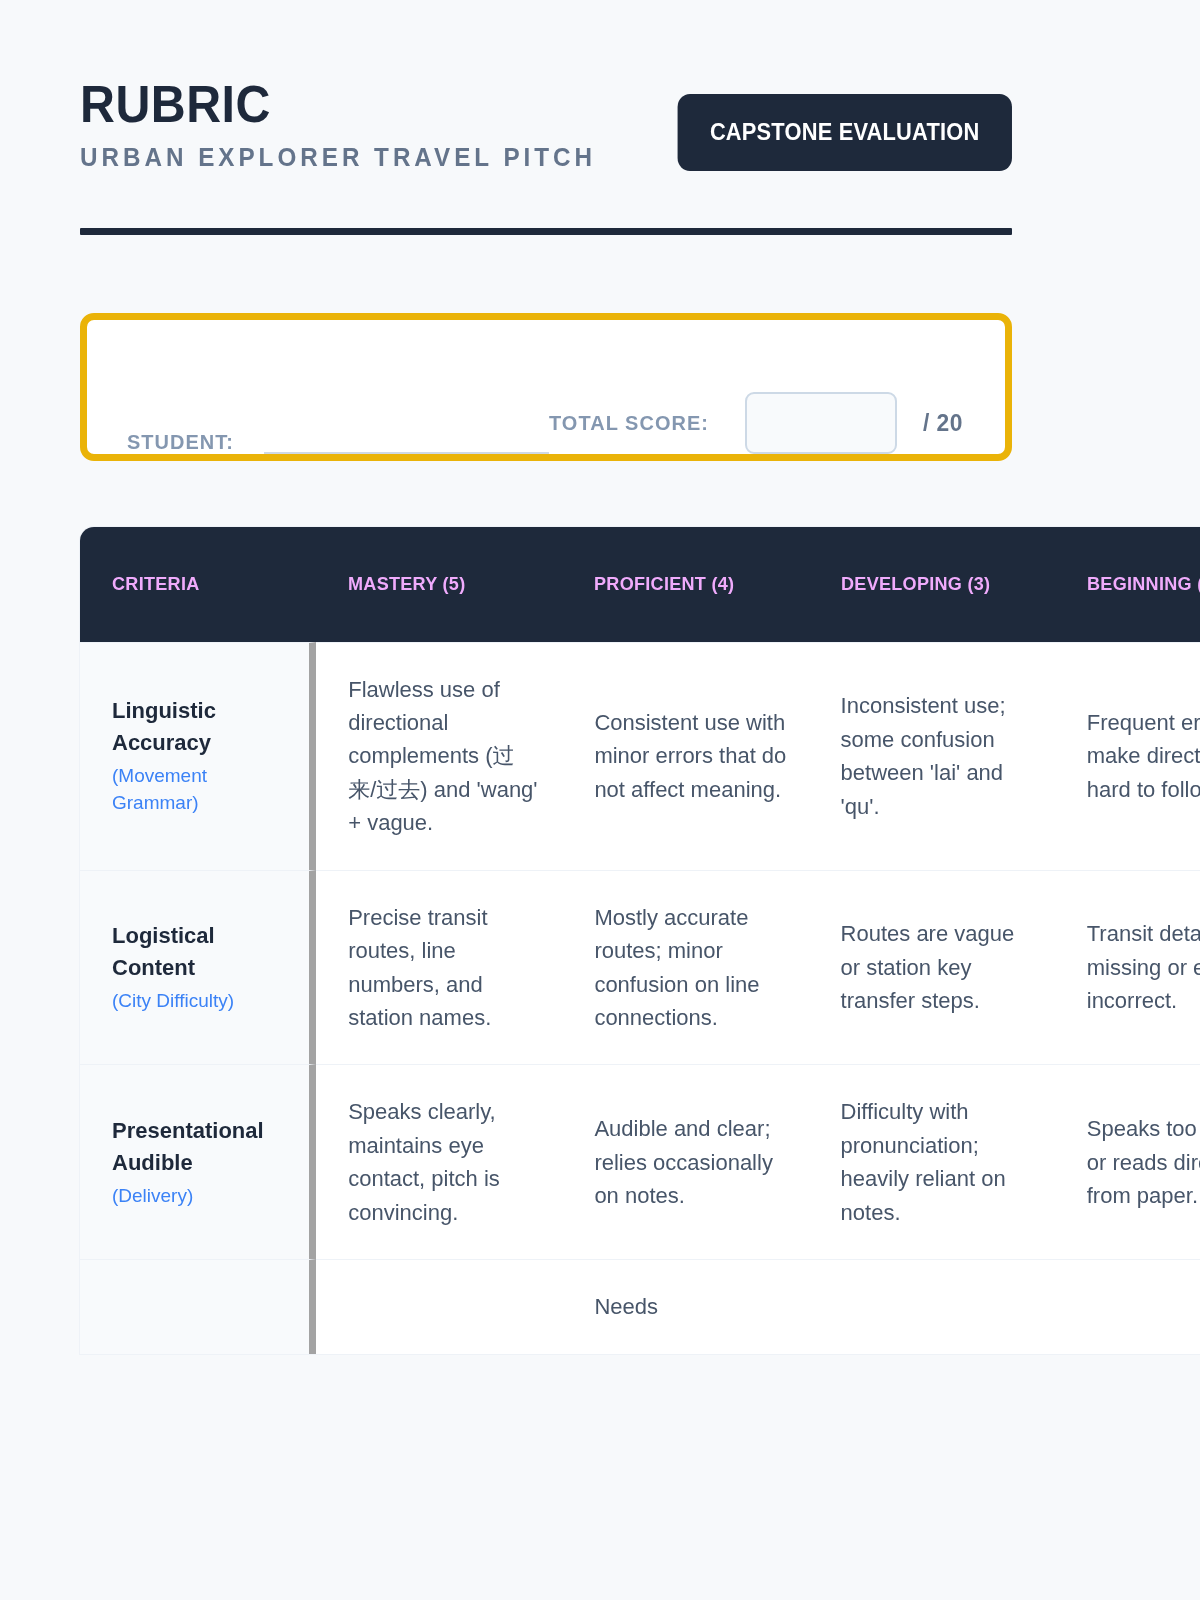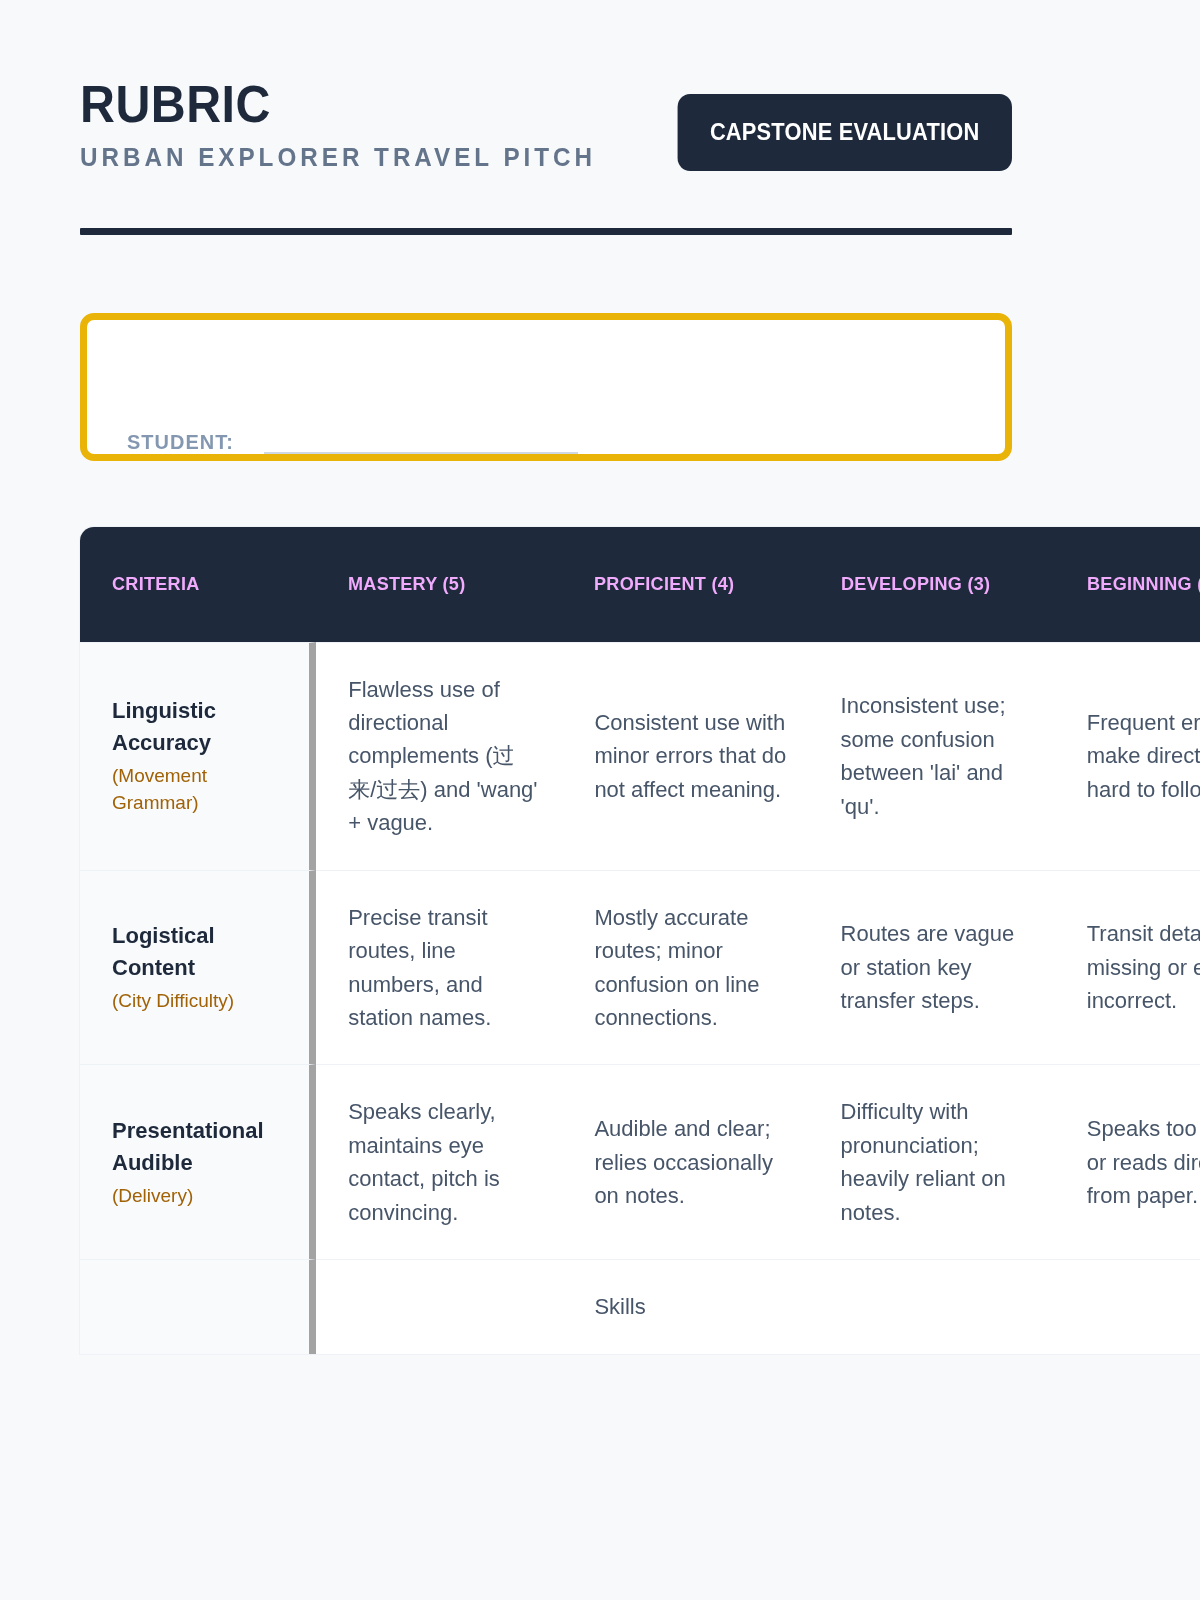--- a/index.html
+++ b/index.html
@@ -95,21 +95,21 @@
     border-top: 1px solid #eef2f7;
     padding: 30px 22px 30px 32px;
     font-size: 22px; line-height: 1.52; color: #475569;
   }
   .rubric-table td.criteria {
     background: #f8fafc;
     border-right: 7px solid #a3a3a3;
     padding-left: 32px;
   }
   .crit-name { font-size: 22px; font-weight: 700; color: #1e293b; line-height: 1.45; }
-  .crit-sub  { font-size: 19px; color: #a16207; line-height: 1.45; margin-top: 3px; }
+  .crit-sub  { font-size: 19px; color: #3b82f6; line-height: 1.45; margin-top: 3px; }
 
   col.c-criteria { width: 236px; }
   col.c-level    { width: 246px; }
 </style>
 </head>
 <body>
 
 <div class="page">
 
   <div class="header">
@@ -118,20 +118,25 @@
       <div class="rubric-subtitle">URBAN EXPLORER TRAVEL PITCH</div>
     </div>
     <div class="badge">CAPSTONE EVALUATION</div>
   </div>
   <div class="rule"></div>
 
   <div class="student-card">
     <div class="field-label">STUDENT:</div>
     <div class="blank-line"></div>
     <div class="spacer"></div>
+    <div class="score-wrap">
+      <div class="field-label">TOTAL SCORE:</div>
+      <div class="score-box"></div>
+      <div class="score-total">/ 20</div>
+    </div>
   </div>
 
   <div class="table-wrap">
     <table class="rubric-table">
       <colgroup>
         <col class="c-criteria">
           <col class="c-level">
           <col class="c-level">
           <col class="c-level">
           <col class="c-level">
@@ -175,21 +180,21 @@
           <td>Audible and clear; relies occasionally on notes.</td>
           <td>Difficulty with pronunciation; heavily reliant on notes.</td>
           <td>Speaks too quietly or reads directly from paper.</td>
         </tr>
         <tr>
           <td class="criteria">
             <div class="crit-name"></div>
             <div class="crit-sub"></div>
           </td>
           <td></td>
-          <td>Skills</td>
+          <td>Needs</td>
           <td></td>
           <td></td>
         </tr>
       </tbody>
     </table>
   </div>
 
 </div>
 
 </body></html>

